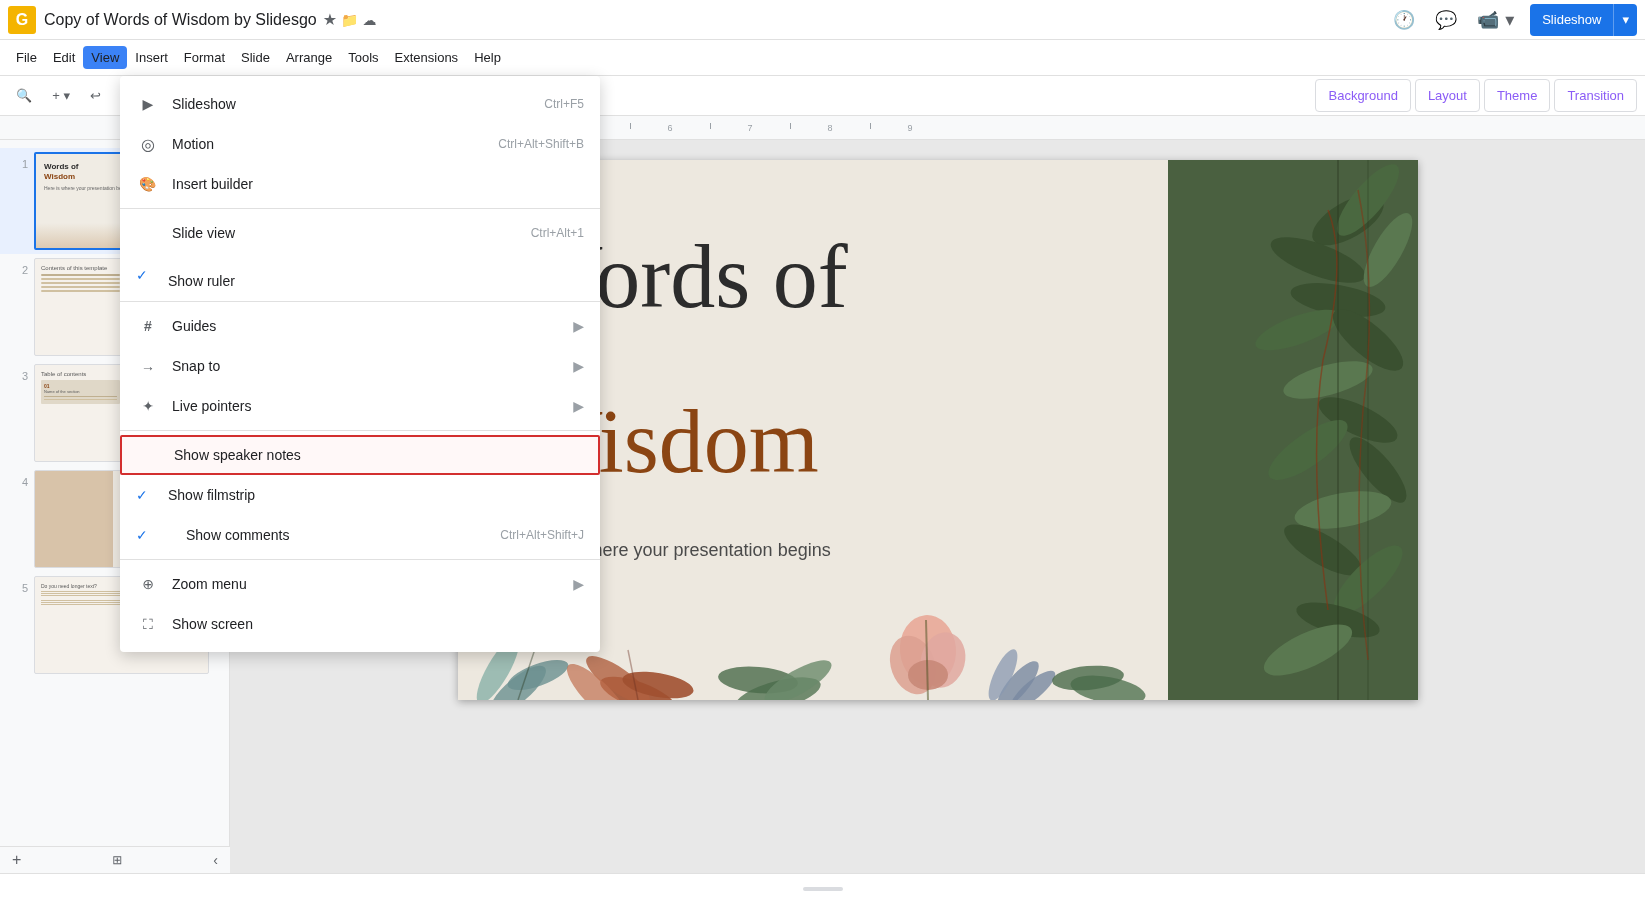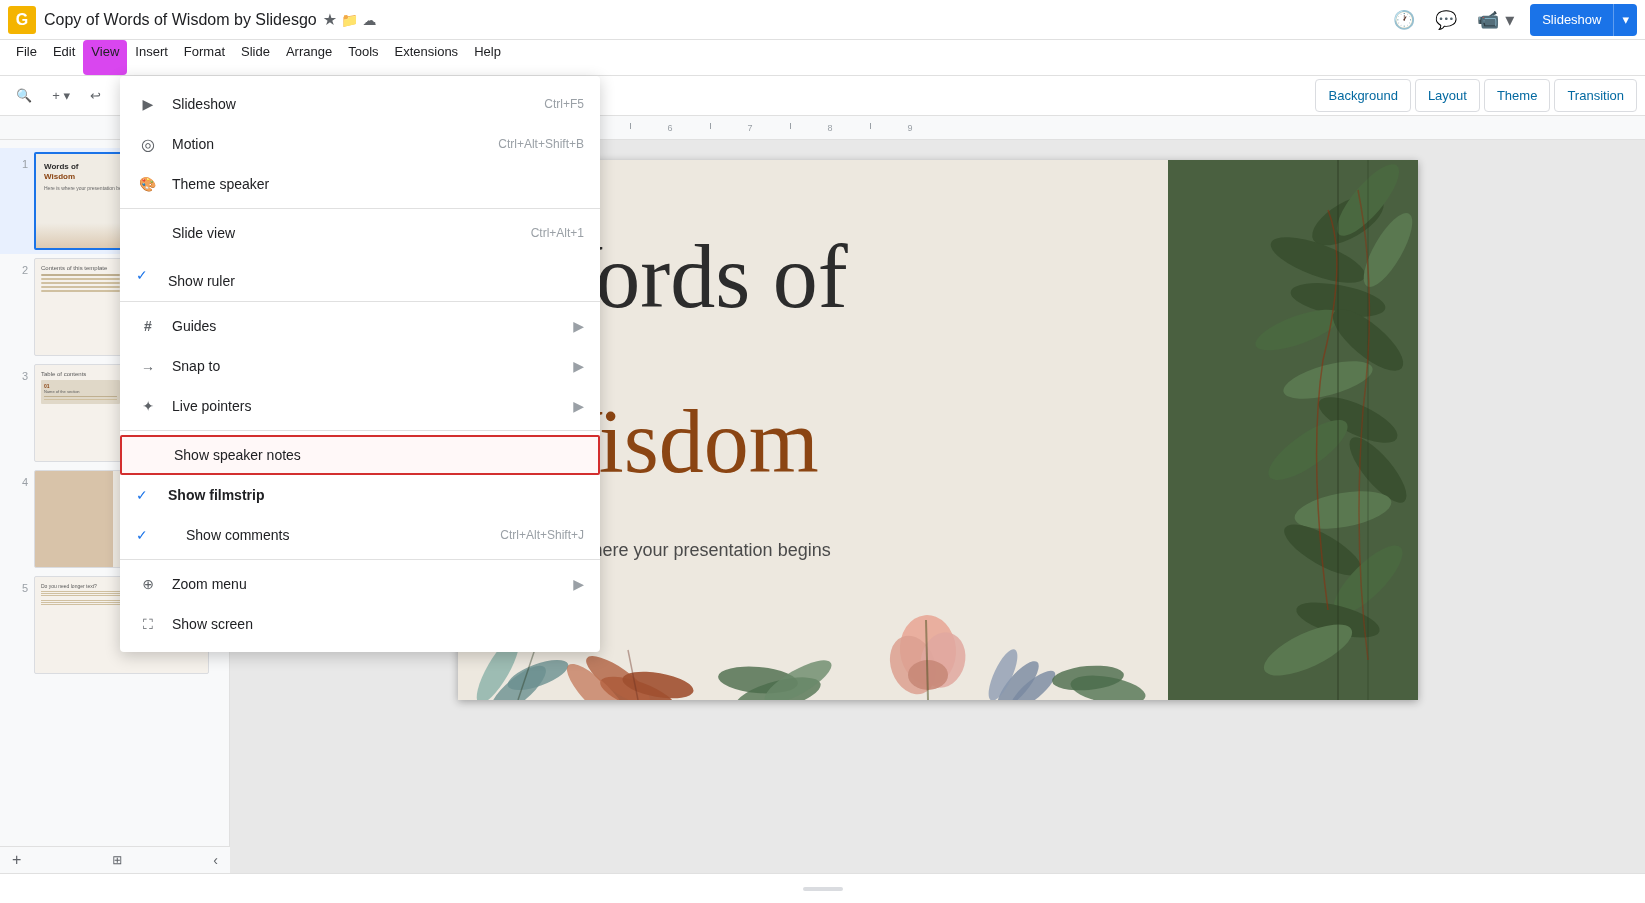--- a/index.html
+++ b/index.html
@@ -12,33 +12,33 @@
     }
     #title-bar .spacer { flex: 1; }
     #title-bar .top-right { display: flex; align-items: center; gap: 12px; }
     #title-bar .icon-btn { color: #5f6368; font-size: 18px; cursor: pointer; padding: 4px; border-radius: 50%; }
     #slideshow-btn { display: flex; align-items: center; background: #1a73e8; color: white; border: none; border-radius: 4px; cursor: pointer; font-size: 13px; height: 32px; }
     #slideshow-btn .main { padding: 0 12px; height: 100%; display: flex; align-items: center; border-right: 1px solid rgba(255,255,255,0.3); }
     #slideshow-btn .arrow { padding: 0 8px; height: 100%; display: flex; align-items: center; }
 
     
     #menu-bar {
-      display: flex; height: 36px; background: #fff; padding: 0 8px; border-bottom: 1px solid #e0e0e0; position: relative; z-index: 100;
+      display: flex; align-items: center; height: 36px; background: #fff; padding: 0 8px; border-bottom: 1px solid #e0e0e0; position: relative; z-index: 100;
     }
     .menu-item { padding: 4px 8px; border-radius: 4px; cursor: pointer; color: #202124; font-size: 13px; user-select: none; }
-    .menu-item.active { background: #d946ef; }
+    .menu-item.active { background: #3b82f6; }
 
     
     #toolbar {
       display: flex; align-items: center; height: 40px; background: #fff; padding: 0 8px; border-bottom: 1px solid #e0e0e0; gap: 4px; position: relative; z-index: 100;
     }
     .toolbar-btn { padding: 4px 8px; border-radius: 4px; cursor: pointer; color: #5f6368; font-size: 13px; display: flex; align-items: center; gap: 2px; border: none; background: transparent; }
     .toolbar-divider { width: 1px; height: 20px; background: #e0e0e0; margin: 0 4px; }
     .toolbar-spacer { flex: 1; }
-    .toolbar-action-btn { padding: 8px 12px; border-radius: 4px; cursor: pointer; color: #0369a1; font-size: 13px; border: 1px solid #dadce0; background: #fff; }
+    .toolbar-action-btn { padding: 8px 12px; border-radius: 4px; cursor: pointer; color: #8b5cf6; font-size: 13px; border: 1px solid #dadce0; background: #fff; }
 
     
     #ruler {
       height: 24px; background: #f8f9fa; border-bottom: 1px solid #e0e0e0; display: flex; align-items: center; padding-left: 230px; position: relative; overflow: hidden;
     }
     .ruler-numbers { display: flex; font-size: 9px; color: #9aa0a6; }
     .ruler-tick { width: 80px; text-align: center; position: relative; }
     .ruler-tick::before { content: ''; position: absolute; top: 0; left: 0; width: 1px; height: 6px; background: #9aa0a6; }
 
     
@@ -335,21 +335,21 @@
   </div>
 
   <div class="dropdown-item">
     <span class="item-icon" style="font-size:16px;">◎</span>
     <span class="item-label">Motion</span>
     <span class="item-shortcut">Ctrl+Alt+Shift+B</span>
   </div>
 
   <div class="dropdown-item">
     <span class="item-icon">🎨</span>
-    <span class="item-label">Theme speaker</span>
+    <span class="item-label">Insert builder</span>
   </div>
   <div class="dropdown-divider"></div>
 
   <div class="dropdown-item no-icon">
     <span class="item-label">Slide view</span>
     <span class="item-shortcut">Ctrl+Alt+1</span>
   </div>
 
   <div class="dropdown-item">
     <span class="check">✓</span>
@@ -375,21 +375,21 @@
     <span class="item-arrow">▶</span>
   </div>
   <div class="dropdown-divider"></div>
 
   <div class="dropdown-item highlighted no-icon" style="border: 2px solid #d32f2f; background: #fff8f8;">
     <span class="item-label">Show speaker notes</span>
   </div>
 
   <div class="dropdown-item">
     <span class="check">✓</span>
-    <span class="item-label" style="margin-left:8px;font-weight:bold;">Show filmstrip</span>
+    <span class="item-label" style="margin-left:8px;">Show filmstrip</span>
   </div>
 
   <div class="dropdown-item">
     <span class="check">✓</span>
     <span class="item-label" style="margin-left:26px;">Show comments</span>
     <span class="item-shortcut">Ctrl+Alt+Shift+J</span>
   </div>
   <div class="dropdown-divider"></div>
 
   <div class="dropdown-item">

